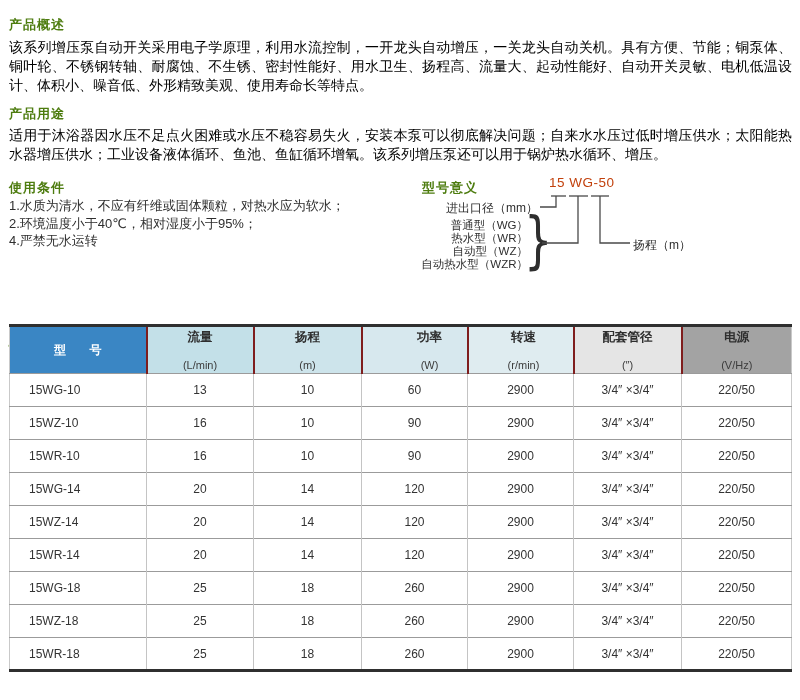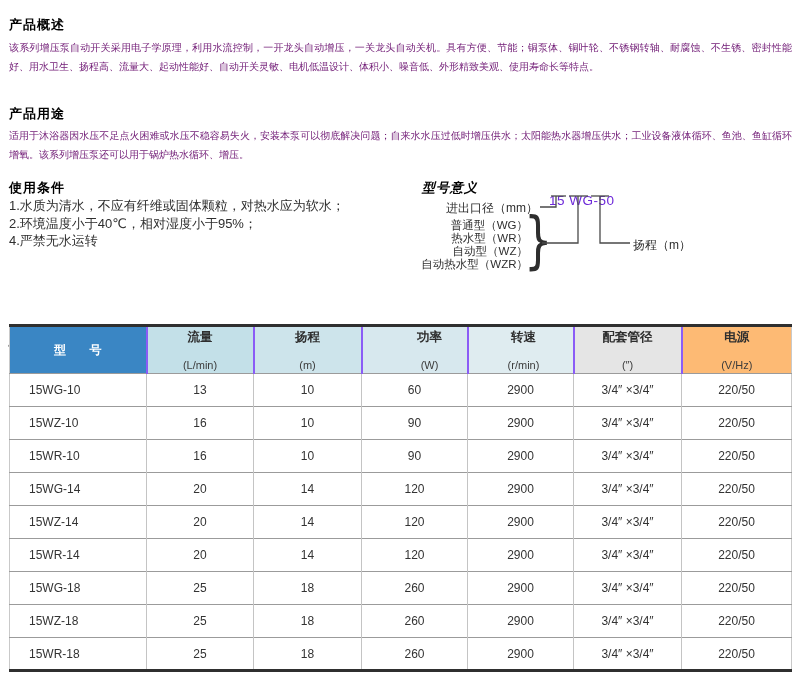--- a/index.html
+++ b/index.html
@@ -12,48 +12,48 @@
     position: relative;
     width: 800px;
     height: 700px;
     background: #ffffff;
     overflow: hidden;
   }
   .sec-title {
     position: absolute;
     font-size: 13px;
     font-weight: bold;
-    color: #000000;
+    color: #4d7c0f;
     letter-spacing: 1px;
   }
   .para {
     position: absolute;
     left: 9px;
     width: 783px;
-    font-size: 10px;
+    font-size: 14px;
     line-height: 19px;
-    color: #701a75;
+    color: #000000;
     text-align: justify;
   }
   .cond-list {
     position: absolute;
     left: 9px;
     top: 197px;
     font-size: 13px;
     line-height: 17.5px;
     color: #2e2e2e;
   }
   
-  .mm-title { left: 422px; top: 179px; font-style: italic; }
+  .mm-title { left: 422px; top: 179px; }
   .mm-code {
     position: absolute;
     left: 549px;
-    top: 193px;
+    top: 175px;
     font-size: 13.5px;
-    color: #6d28d9;
+    color: #c2410c;
     letter-spacing: 0.5px;
   }
   .mm-inlet {
     position: absolute;
     left: 420px;
     top: 200px;
     width: 118px;
     text-align: right;
     font-size: 12px;
     color: #2e2e2e;
@@ -102,21 +102,21 @@
     border-left: 1px solid #c9c9c9;
     border-right: 1px solid #c9c9c9;
   }
   .specs-table th {
     height: 34px;
     font-size: 12.5px;
     font-weight: bold;
     color: #2e2e2e;
     text-align: center;
     vertical-align: middle;
-    border-left: 2px solid #8b5cf6;
+    border-left: 2px solid #7f1d1d;
     padding: 2px 0;
   }
   .specs-table th:first-child { border-left: none; }
   .specs-table th.model-header {
     background: #3a86c4;
     color: #ffffff;
     letter-spacing: 10px;
     text-indent: 10px;
     font-size: 12px;
   }
@@ -197,21 +197,21 @@
       <col style="width:110px">
     </colgroup>
     <thead>
       <tr>
           <th class="model-header">型 号</th>
           <th style="background: rgb(195, 224, 232);"><span>流量</span><span class="unit">(L/min)</span></th>
           <th style="background: rgb(205, 228, 235);"><span>扬程</span><span class="unit">(m)</span></th>
           <th style="background: rgb(215, 232, 238); padding-left: 30px;"><span>功率</span><span class="unit">(W)</span></th>
           <th style="background: rgb(223, 236, 240); padding-left: 6px;"><span>转速</span><span class="unit">(r/min)</span></th>
           <th style="background: #e5e5e5;"><span>配套管径</span><span class="unit">(″)</span></th>
-          <th style="background: #fdba74;"><span>电源</span><span class="unit">(V/Hz)</span></th>
+          <th style="background: #a3a3a3;"><span>电源</span><span class="unit">(V/Hz)</span></th>
         </tr>
     </thead>
     <tbody>
         <tr>
           <td class="model">15WG-10</td>
           <td>13</td>
           <td>10</td>
           <td>60</td>
           <td>2900</td>
           <td>3/4″ ×3/4″</td>

